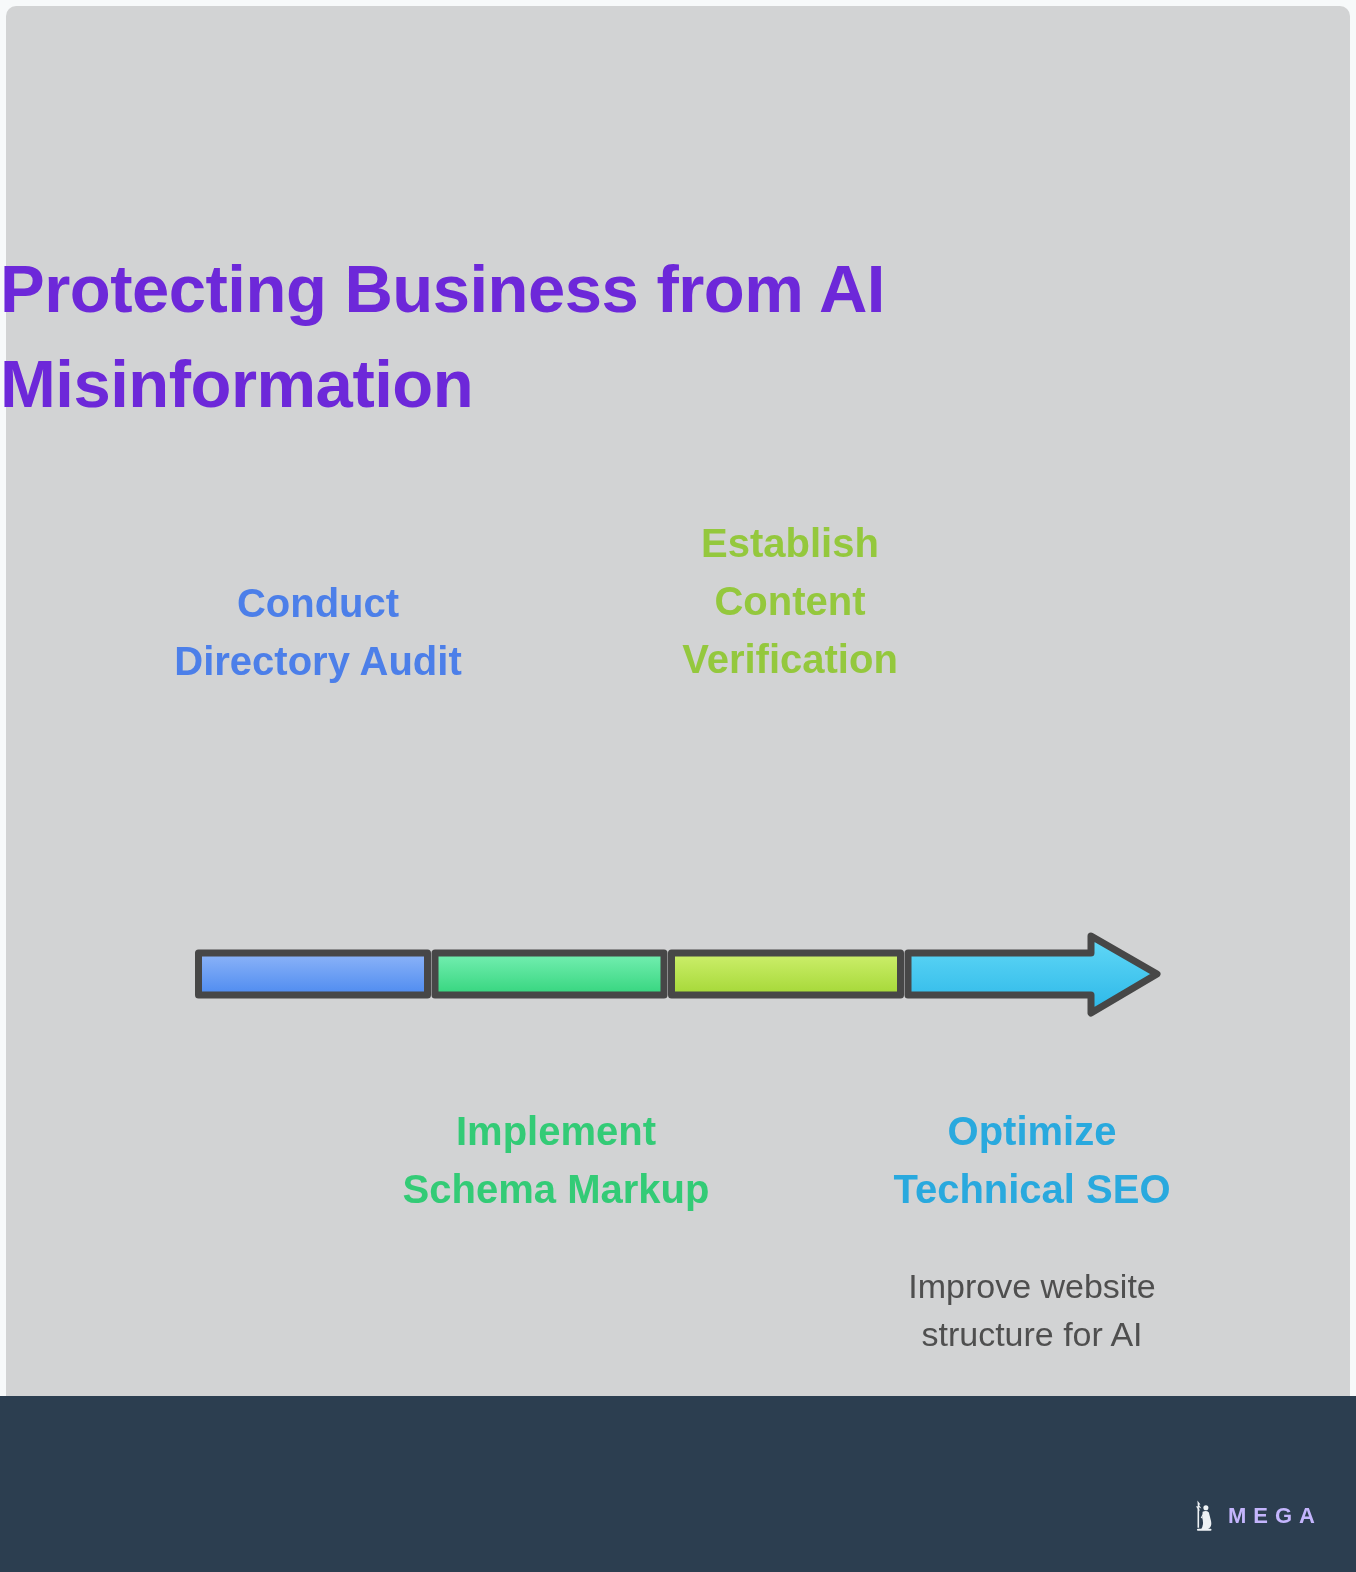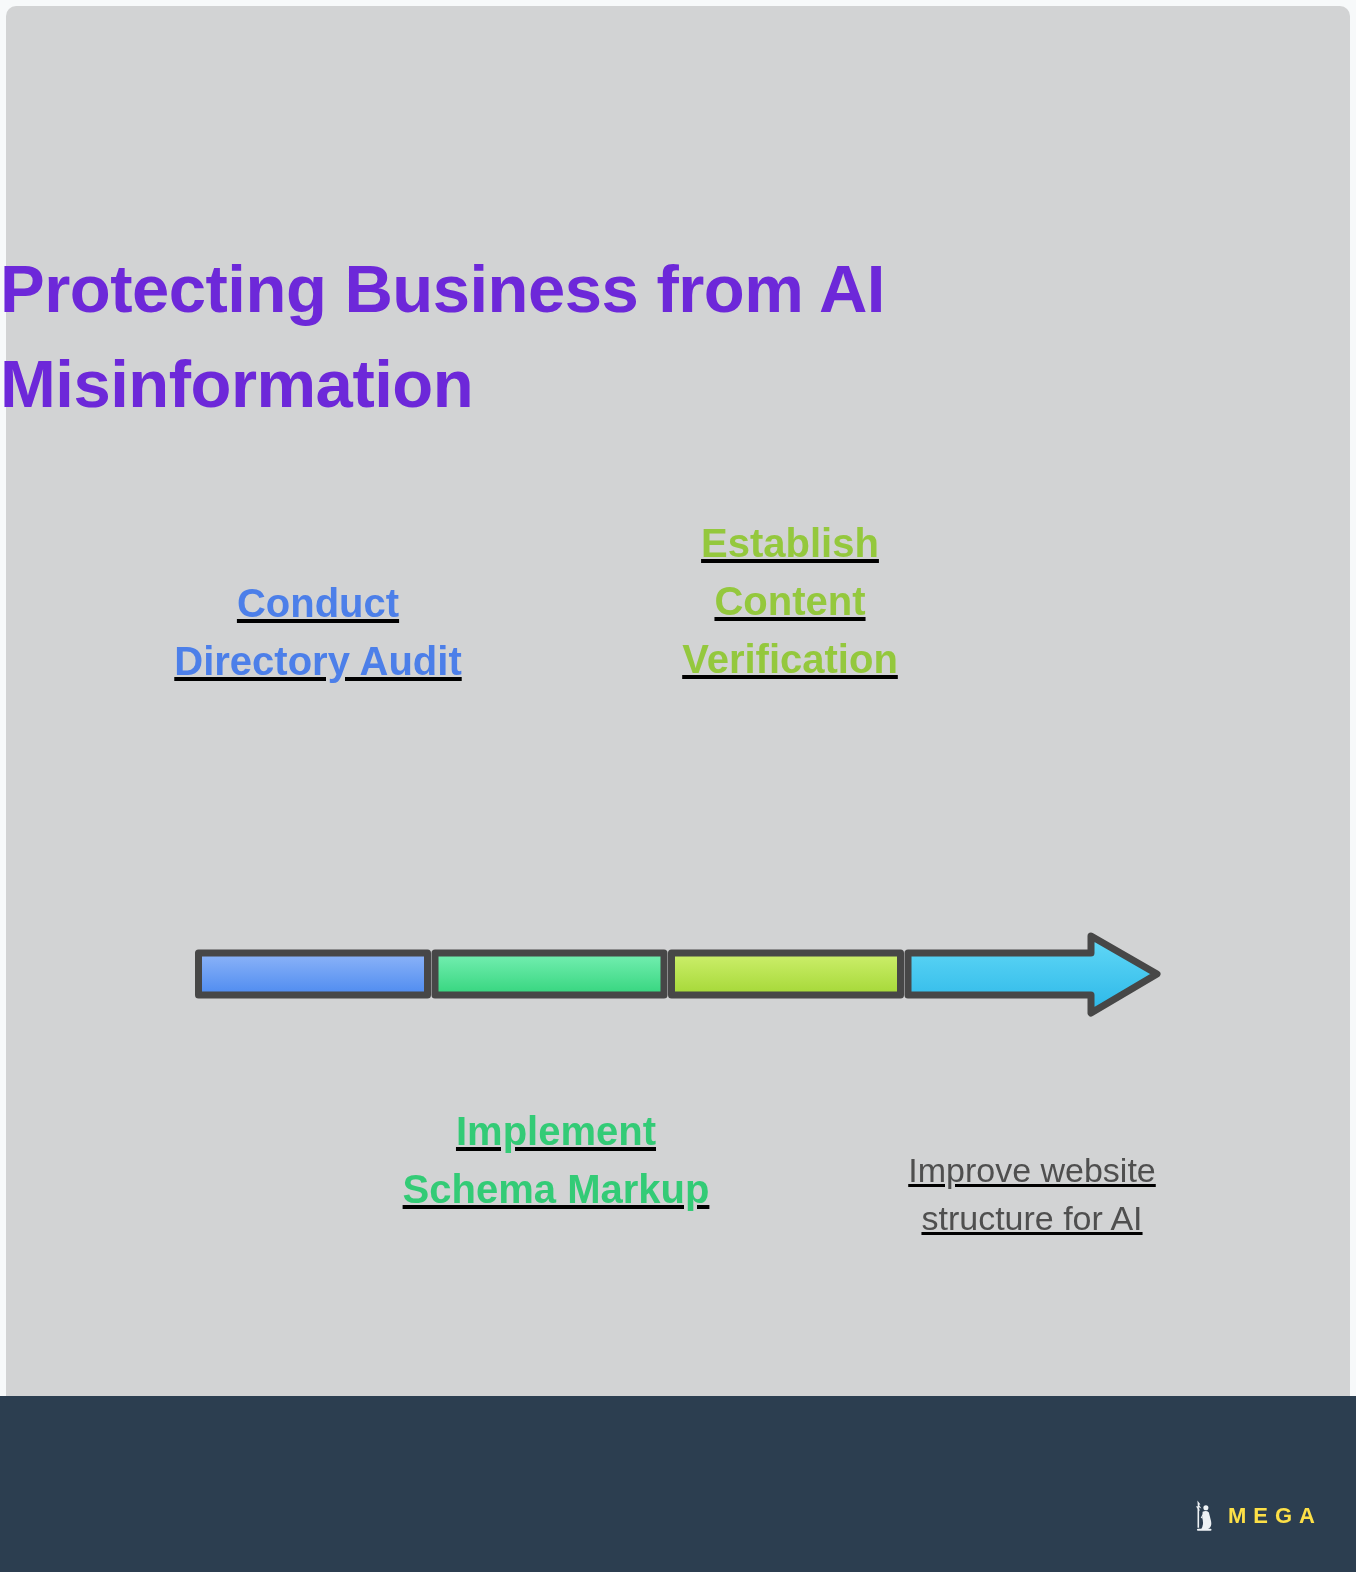--- a/index.html
+++ b/index.html
@@ -11,21 +11,21 @@
   }
   .canvas{
     position:absolute;left:6px;top:6px;width:1344px;height:1390px;
     background:#d2d3d4;border-radius:10px 10px 0 0;
   }
   .title{
     position:absolute;left:0;right:0;top:196px;
     font-size:67px;font-weight:bold;color:#6d28d9;
     line-height:1.42;white-space:pre-line;letter-spacing:-0.5px;
   }
-  .step{position:absolute;width:400px;text-align:center;text-decoration:underline;}
+  .step{position:absolute;width:400px;text-align:center;}
   .step h2{
     margin:0;font-size:40px;font-weight:bold;line-height:1.45;
     white-space:pre-line;
   }
   .step p{
     margin:44px 0 0 0;font-size:34px;font-weight:400;color:#4f4f4f;
     line-height:1.42;white-space:pre-line;
   }
   .step-tl{left:118px;top:574px;}
   .step-tr{left:590px;top:514px;}
@@ -34,21 +34,21 @@
   .arrow-wrap{position:absolute;left:190px;top:924px;width:980px;height:100px;}
   .footer{
     position:absolute;left:0;top:1396px;width:1356px;height:176px;
     background:#2c3e50;
   }
   .brand{
     position:absolute;right:34px;top:104px;
     display:flex;align-items:center;gap:11px;
   }
   .brand .wordmark{
-    color:#fde047;font-size:22px;font-weight:bold;letter-spacing:7px;
+    color:#c4b5fd;font-size:22px;font-weight:bold;letter-spacing:7px;
   }
   .brand svg{display:block;}
 </style>
 </head>
 <body>
 
 <div class="canvas"></div>
 
 <h1 class="title">Protecting Business from AI
 Misinformation</h1>
@@ -92,20 +92,22 @@
     </g>
   </svg>
 </div>
 
 <div class="step step-bl">
   <h2 style="color: rgb(51, 203, 118);">Implement
 Schema Markup</h2>
 </div>
 
 <div class="step step-br">
+  <h2 style="color: rgb(41, 169, 222);">Optimize
+Technical SEO</h2>
   <p>Improve website
 structure for AI</p>
 </div>
 
 <div class="footer" style="background: rgb(44, 62, 80);">
   <div class="brand">
     <svg width="26" height="32" viewBox="0 0 26 34" fill="#eef2f5">
       <path d="M6 0.5 L9.2 4.8 L7.6 5 L10.2 9 L7.4 7.8 L8.6 12 L4.4 6.8 L6.4 6.6 Z"></path>
       <rect x="6.1" y="8.5" width="1.7" height="21"></rect>
       <circle cx="15" cy="8.2" r="2.7"></circle>

